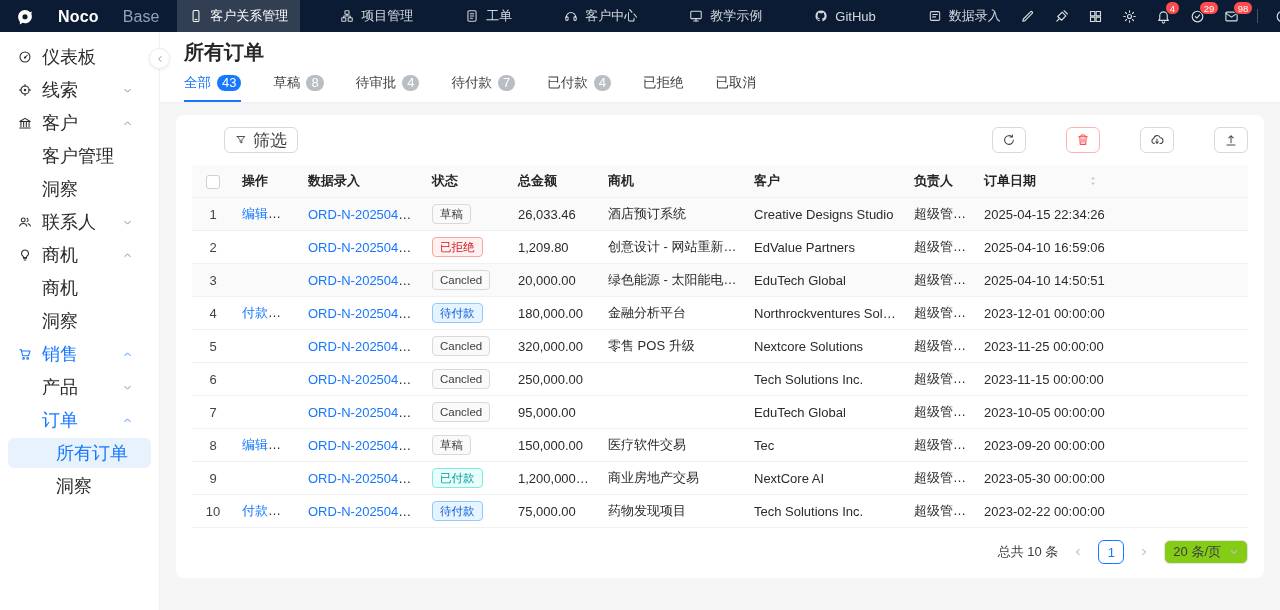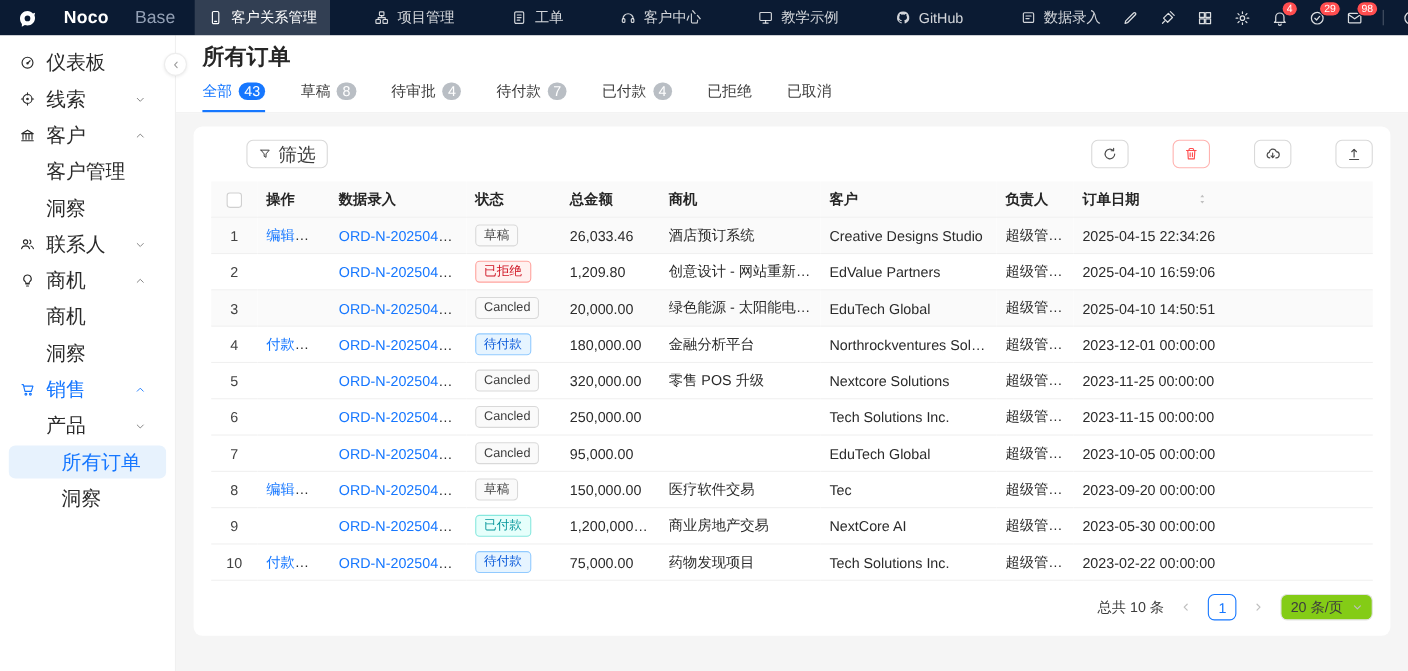--- a/index.html
+++ b/index.html
@@ -369,20 +369,28 @@
           <svg viewBox="0 0 24 24" fill="none" stroke="currentColor" stroke-width="1.8" stroke-linecap="round" stroke-linejoin="round">
             <polyline points="6 14.5 12 8.5 18 14.5"></polyline>
           </svg>
         </span>
       </div>
       <div class="side-item lv2">
         <span>产品</span>
         <span class="ic chev">
           <svg viewBox="0 0 24 24" fill="none" stroke="currentColor" stroke-width="1.8" stroke-linecap="round" stroke-linejoin="round">
             <polyline points="6 9.5 12 15.5 18 9.5"></polyline>
+          </svg>
+        </span>
+      </div>
+      <div class="side-item lv2 hl">
+        <span>订单</span>
+        <span class="ic chev">
+          <svg viewBox="0 0 24 24" fill="none" stroke="currentColor" stroke-width="1.8" stroke-linecap="round" stroke-linejoin="round">
+            <polyline points="6 14.5 12 8.5 18 14.5"></polyline>
           </svg>
         </span>
       </div>
       <div class="side-item lv3 selected">
         <span>所有订单</span>
       </div>
       <div class="side-item lv3">
         <span>洞察</span>
       </div>
     </aside>

